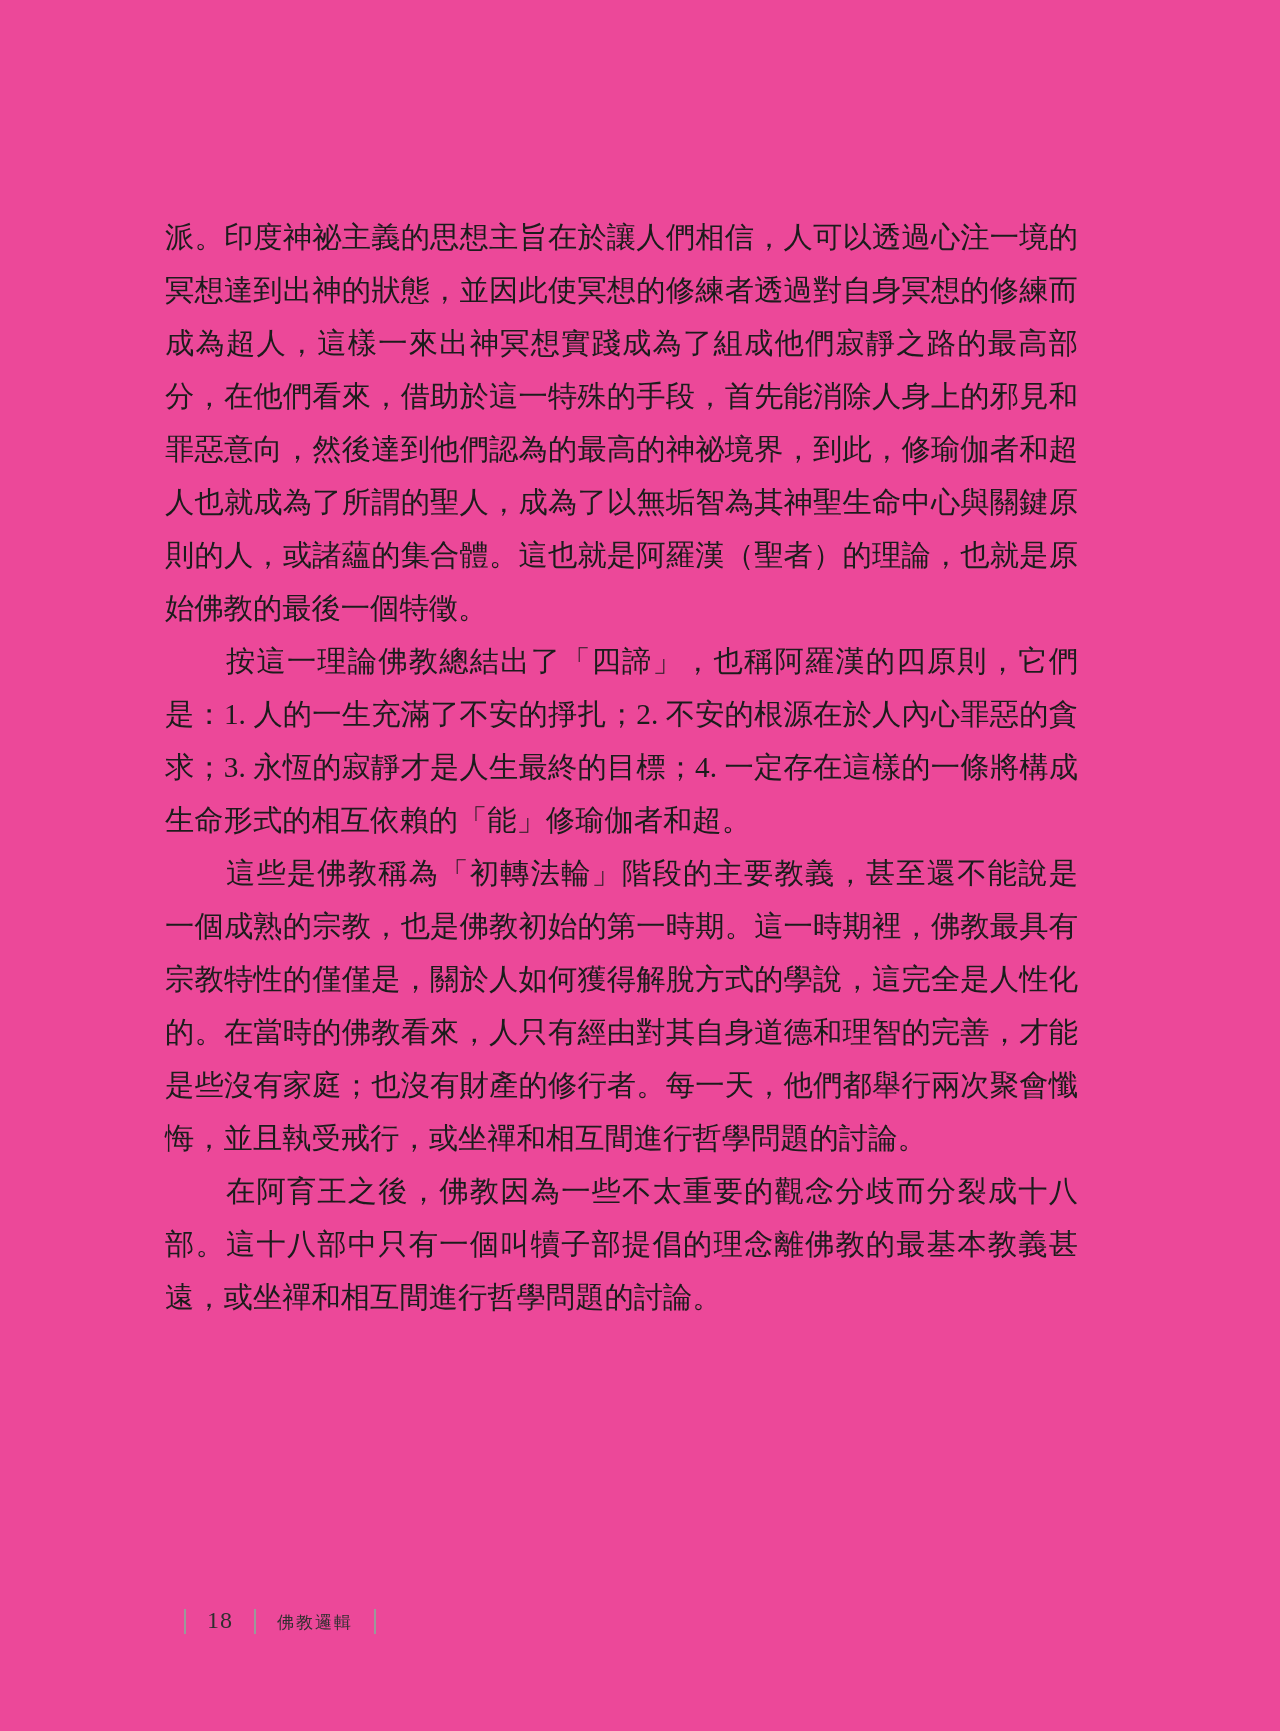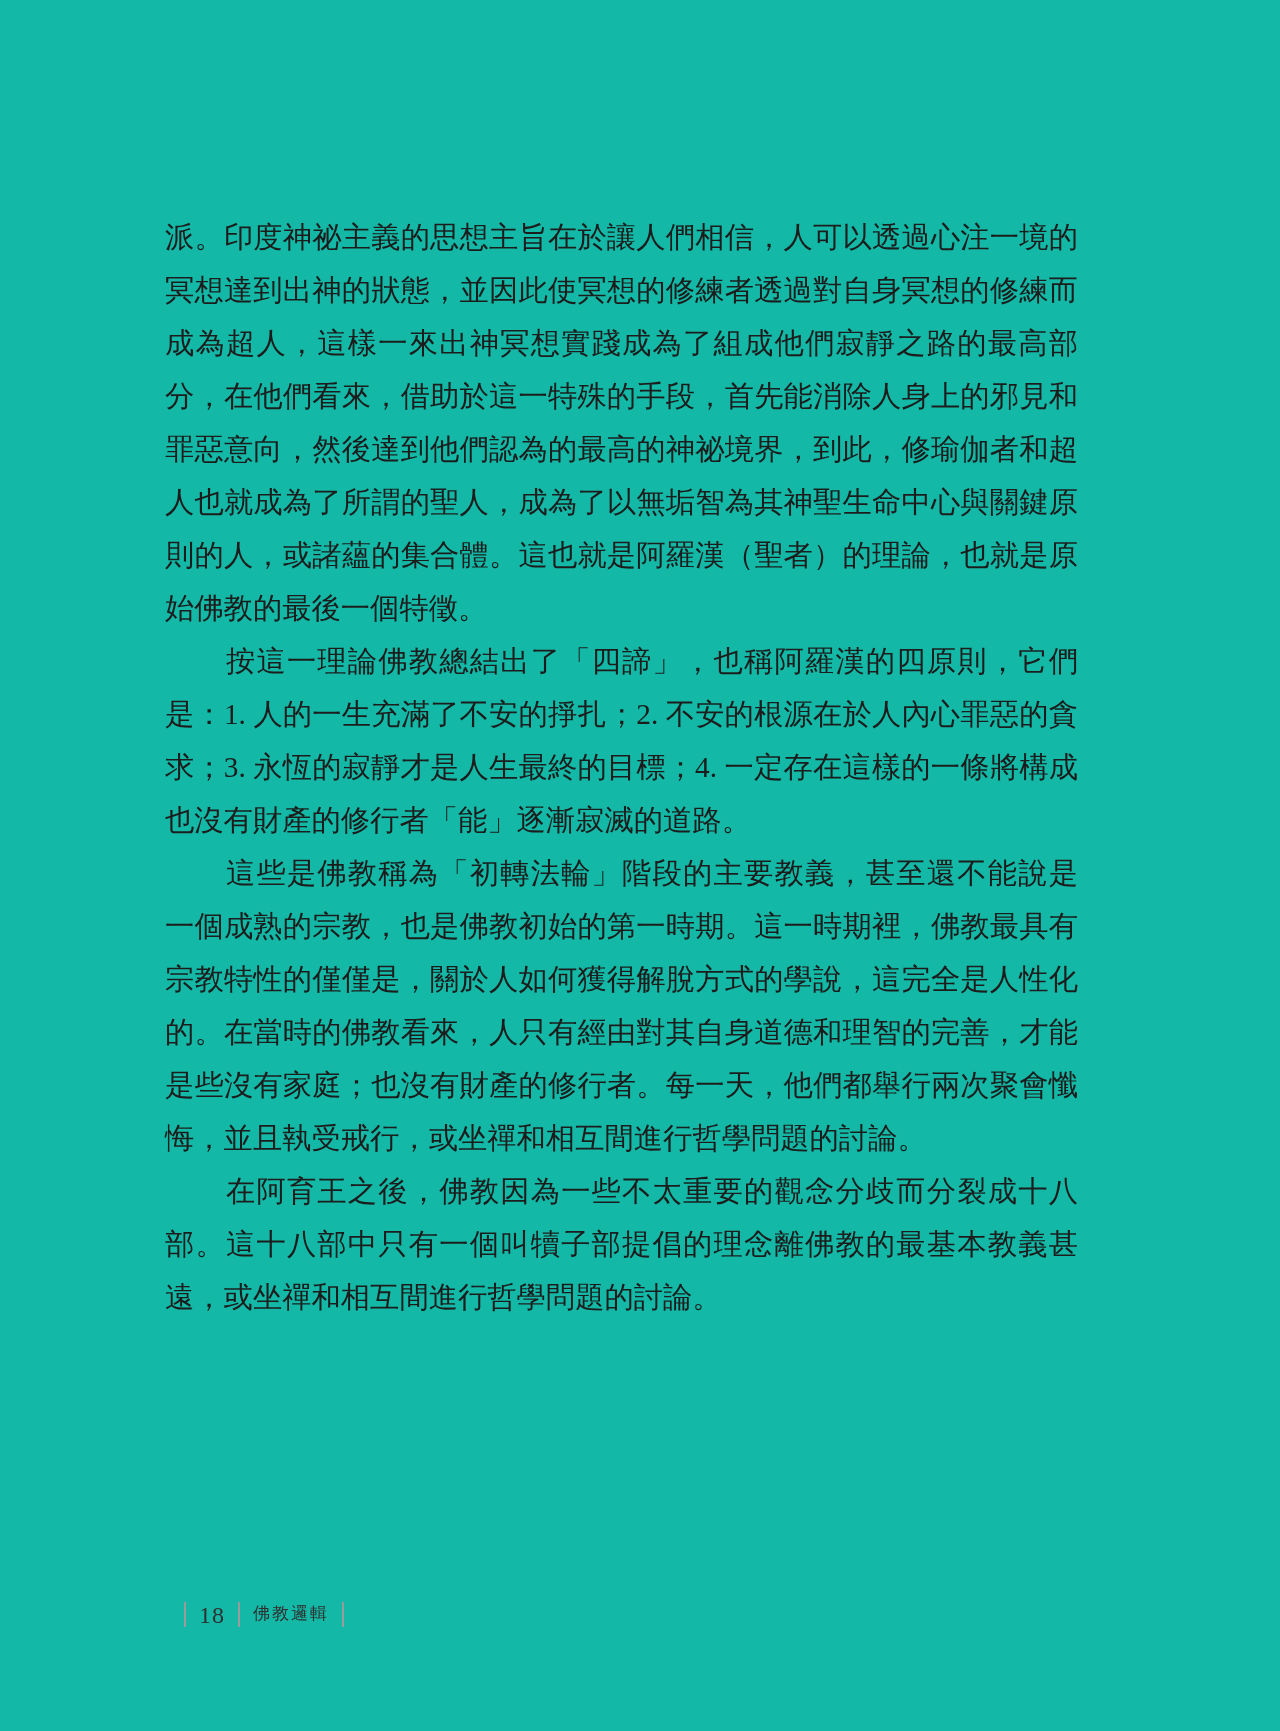--- a/index.html
+++ b/index.html
@@ -11,21 +11,21 @@
     width: 1280px;
     height: 1731px;
     position: relative;
     font-family: "Liberation Serif", "DejaVu Serif", serif;
   }
   .page {
     position: absolute;
     left: 0; top: 0;
     width: 1280px;
     height: 1731px;
-    background: #14b8a6;
+    background: #ec4899;
     overflow: hidden;
   }
   .text-block {
     position: absolute;
     left: 165px;
     top: 211px;
     width: 913px;
     color: #1c1c1c;
     font-size: 29.3px;
     line-height: 53px;
@@ -41,22 +41,22 @@
   }
   .text-line.para-end {
     text-align-last: left;
   }
   .footer {
     position: absolute;
     left: 184px;
     top: 1602px;
     height: 32px;
     display: flex;
-    align-items: flex-start;
-    gap: 13px;
+    align-items: flex-end;
+    gap: 21px;
     color: #2f2f2f;
   }
   .footer-bar {
     width: 2px;
     height: 25px;
     background: #9a9a9a;
   }
   .page-num {
     font-size: 24px;
     letter-spacing: 1px;
@@ -78,21 +78,21 @@
       <div class="text-line">冥想達到出神的狀態，並因此使冥想的修練者透過對自身冥想的修練而</div>
       <div class="text-line">成為超人，這樣一來出神冥想實踐成為了組成他們寂靜之路的最高部</div>
       <div class="text-line">分，在他們看來，借助於這一特殊的手段，首先能消除人身上的邪見和</div>
       <div class="text-line">罪惡意向，然後達到他們認為的最高的神祕境界，到此，修瑜伽者和超</div>
       <div class="text-line">人也就成為了所謂的聖人，成為了以無垢智為其神聖生命中心與關鍵原</div>
       <div class="text-line">則的人，或諸蘊的集合體。這也就是阿羅漢（聖者）的理論，也就是原</div>
       <div class="text-line para-end">始佛教的最後一個特徵。</div>
       <div class="text-line">　　按這一理論佛教總結出了「四諦」，也稱阿羅漢的四原則，它們</div>
       <div class="text-line">是：1. 人的一生充滿了不安的掙扎；2. 不安的根源在於人內心罪惡的貪</div>
       <div class="text-line">求；3. 永恆的寂靜才是人生最終的目標；4. 一定存在這樣的一條將構成</div>
-      <div class="text-line para-end">也沒有財產的修行者「能」逐漸寂滅的道路。</div>
+      <div class="text-line para-end">生命形式的相互依賴的「能」修瑜伽者和超。</div>
       <div class="text-line">　　這些是佛教稱為「初轉法輪」階段的主要教義，甚至還不能說是</div>
       <div class="text-line">一個成熟的宗教，也是佛教初始的第一時期。這一時期裡，佛教最具有</div>
       <div class="text-line">宗教特性的僅僅是，關於人如何獲得解脫方式的學說，這完全是人性化</div>
       <div class="text-line">的。在當時的佛教看來，人只有經由對其自身道德和理智的完善，才能</div>
       <div class="text-line">是些沒有家庭；也沒有財產的修行者。每一天，他們都舉行兩次聚會懺</div>
       <div class="text-line para-end">悔，並且執受戒行，或坐禪和相互間進行哲學問題的討論。</div>
       <div class="text-line">　　在阿育王之後，佛教因為一些不太重要的觀念分歧而分裂成十八</div>
       <div class="text-line">部。這十八部中只有一個叫犢子部提倡的理念離佛教的最基本教義甚</div>
       <div class="text-line para-end">遠，或坐禪和相互間進行哲學問題的討論。</div>
     </div>

